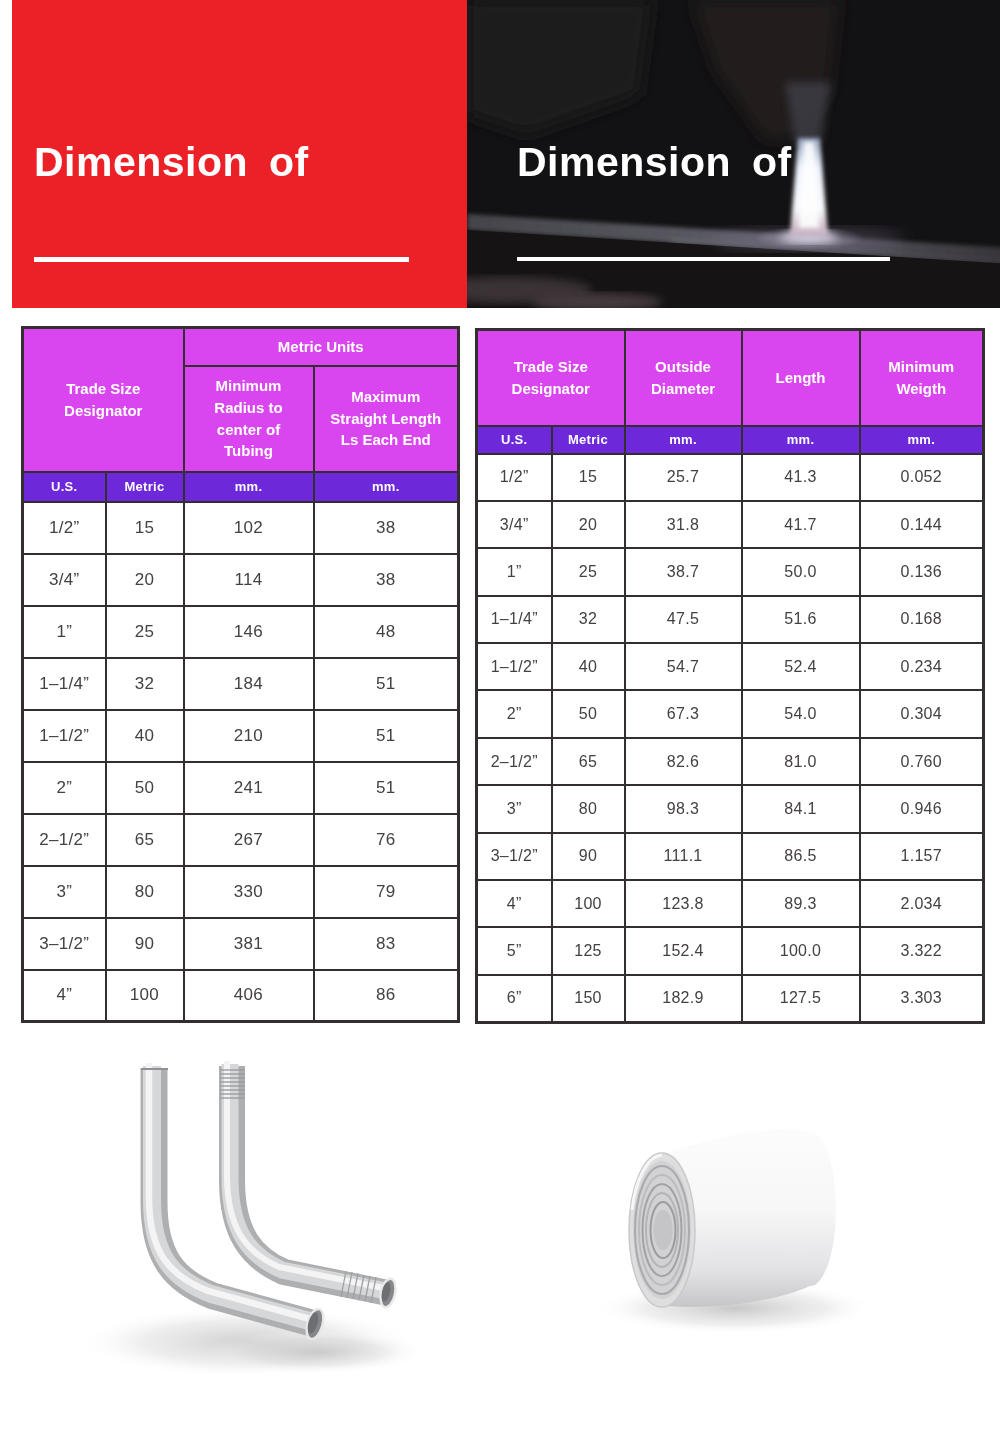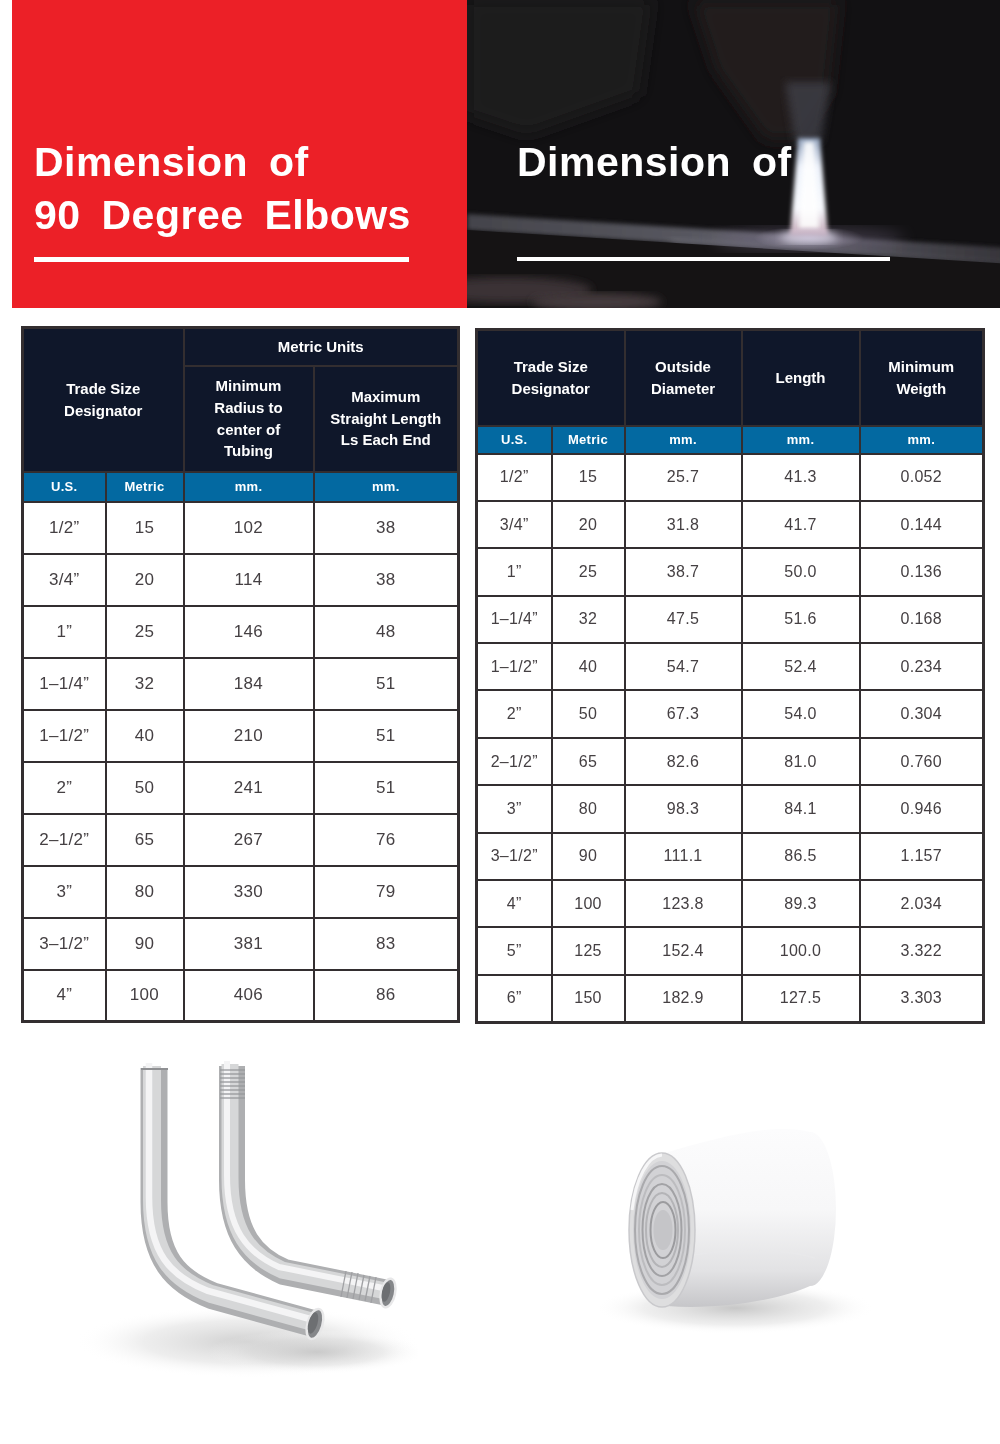--- a/index.html
+++ b/index.html
@@ -19,23 +19,23 @@
   .hero-right .hero-underline{left:50px;top:257px;width:373px;height:4px;}
   .hero-photo{position:absolute;left:0;top:0;}
 
   
   table{border-collapse:collapse;table-layout:fixed;}
   .dim-table{position:absolute;background:#fff;}
   .elbows-table{left:21px;top:326px;width:436px;}
   .couplings-table{left:475px;top:328px;width:507px;}
   th,td{border:2px solid #332e30;text-align:center;vertical-align:middle;padding:0;}
   .dim-table table{width:100%;border:3px solid #332e30;}
-  th.red{background:#0f172a;color:#ffffff;font-size:15px;font-weight:bold;
+  th.red{background:#d946ef;color:#ffffff;font-size:15px;font-weight:bold;
          line-height:1.45;padding:0 12px;}
-  th.dark{background:#0369a1;color:#ffffff;font-size:13px;font-weight:bold;
+  th.dark{background:#6d28d9;color:#ffffff;font-size:13px;font-weight:bold;
           letter-spacing:.3px;}
   .elbows-table tr.units-row{height:38px;}
   .elbows-table tr.desc-row{height:106px;}
   .elbows-table tr.sub-row{height:30px;}
   .elbows-table tbody tr{height:52px;}
   .couplings-table tr.head-row{height:96px;}
   .couplings-table tr.sub-row{height:28px;}
   .couplings-table tbody tr{height:47.4px;}
   tbody td{font-size:17px;color:#454043;letter-spacing:.3px;}
   .couplings-table tbody td{font-size:16px;}
@@ -47,21 +47,20 @@
 </style>
 </head>
 <body>
 
 <div class="page">
 
   <div class="hero">
     <div class="hero-left">
       <div class="hero-title">
         <div>Dimension of</div>
-        <div>90 Degree Elbows</div>
       </div>
       <div class="hero-underline"></div>
     </div>
 
     <div class="hero-right">
       <svg class="hero-photo" width="545" height="308" viewBox="0 0 545 308">
         <defs>
           <linearGradient id="flameGrad" x1="0" y1="0" x2="0" y2="1">
             <stop offset="0%" stop-color="#93a3bd"></stop>
             <stop offset="30%" stop-color="#edf2fb"></stop>

